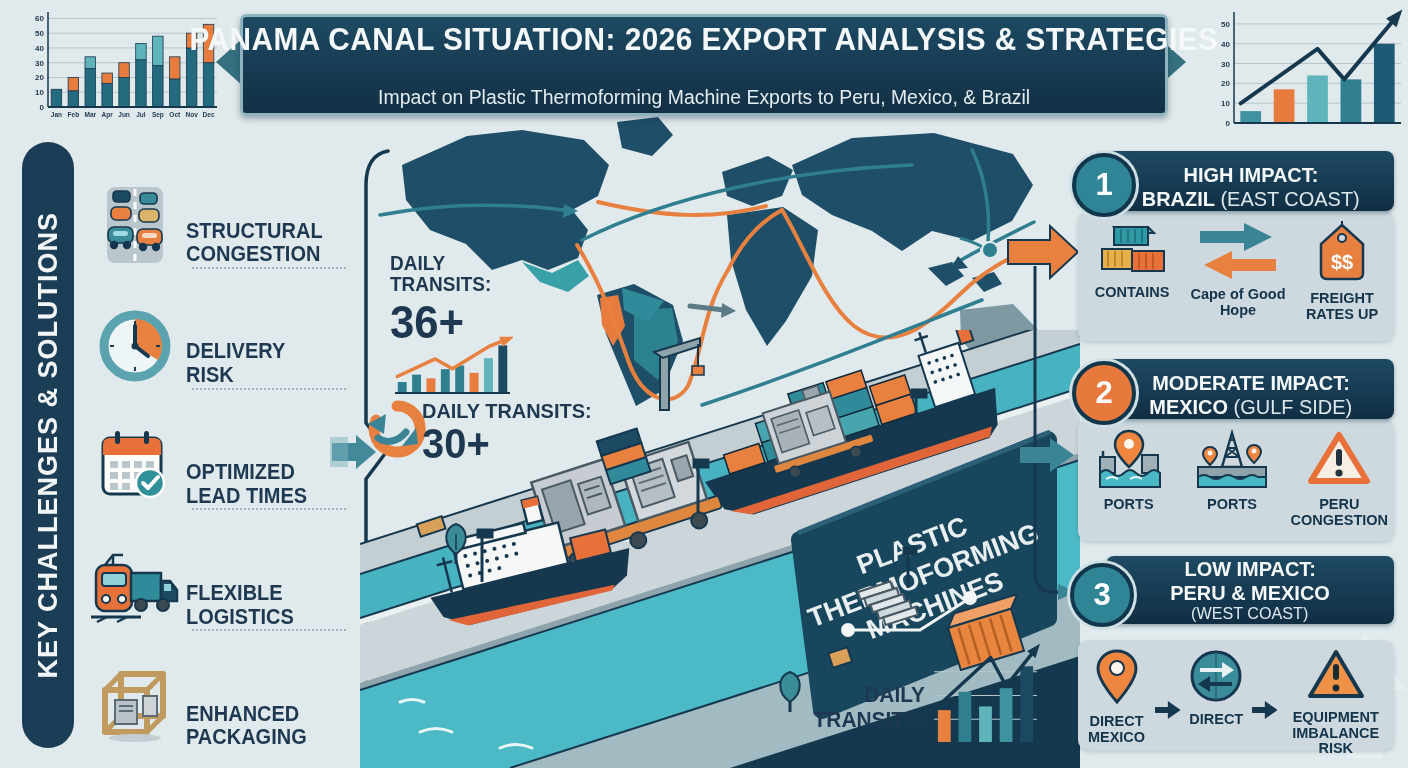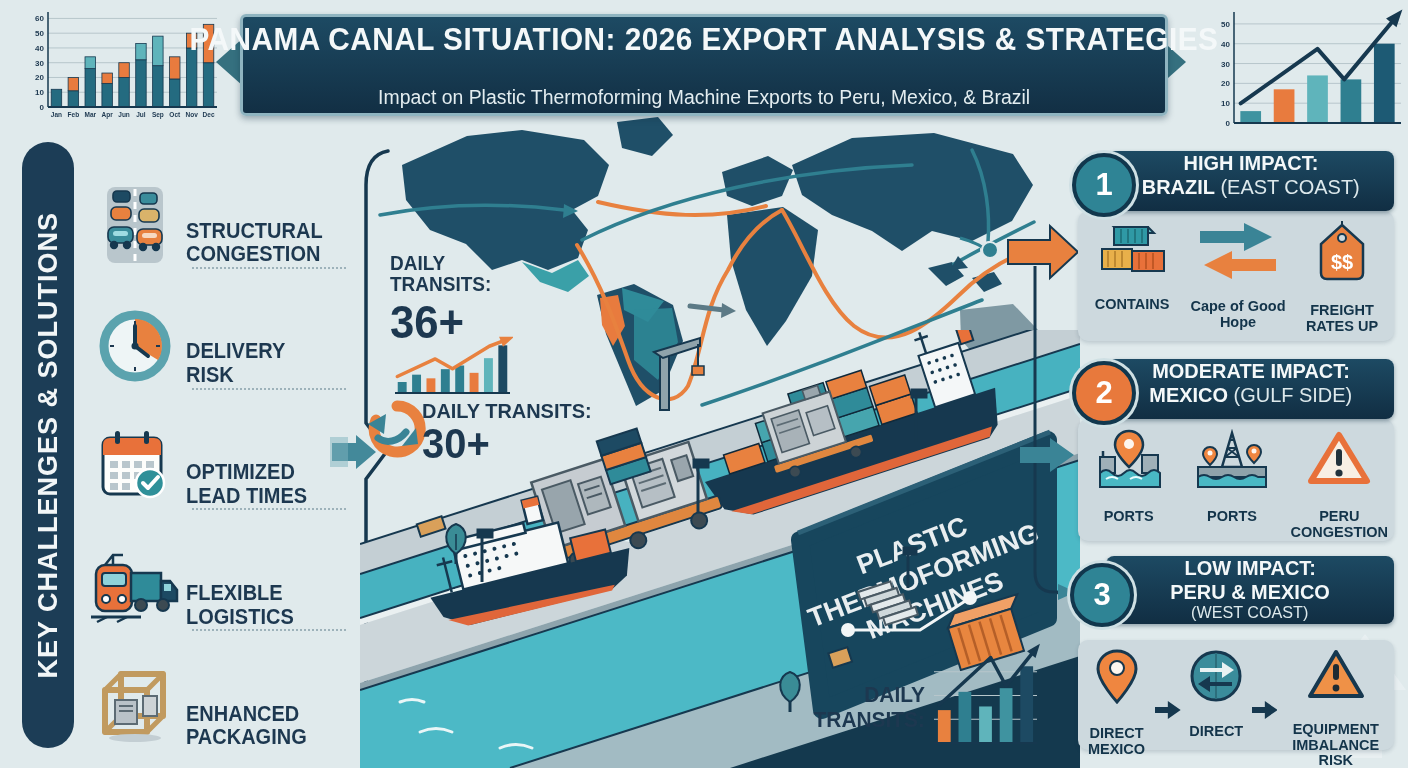--- a/index.html
+++ b/index.html
@@ -27,31 +27,31 @@
   .item .lb{font-size:21.5px;font-weight:800;line-height:1.1;color:#1d3850;width:155px;transform:scaleX(.93);transform-origin:left;}
   .sep{border-top:2.5px dotted #9db2ba;margin-left:108px;}
   
   .dt-lab{font-size:20px;font-weight:800;color:#1d3850;line-height:1.05;transform:scaleX(.95);transform-origin:left;}
   .dt-val{font-size:46px;font-weight:800;color:#1d3850;line-height:1;transform:scaleX(.95);transform-origin:left;}
   .dt2-lab{font-size:21px;font-weight:800;color:#1d3850;transform:scaleX(.95);transform-origin:left;white-space:nowrap;}
   .dt2-val{font-size:42px;font-weight:800;color:#1d3850;line-height:1;transform:scaleX(.95);transform-origin:left;}
   .dt3{font-size:22px;font-weight:800;color:#1d3850;text-align:right;line-height:1.15;transform:scaleX(.95);transform-origin:right;}
   
   .panel-head{background:linear-gradient(180deg,#1d4a63,#112e43);border-radius:8px;z-index:6;
-              display:flex;flex-direction:column;align-items:center;justify-content:flex-start;
+              display:flex;flex-direction:column;align-items:center;justify-content:flex-end;
               box-shadow:0 2px 4px rgba(20,50,70,.4);}
   .panel-head .h1{font-size:21px;font-weight:800;color:#f4f8f9;line-height:1.15;transform:scaleX(.95);}
   .panel-head .h2{font-size:21px;line-height:1.15;color:#f4f8f9;transform:scaleX(.95);}
   .panel-head .h2 b{font-weight:800;}
   .panel-head .h2 .lt{font-weight:400;color:#dde9ec;}
   .panel-head .h3{font-size:17px;font-weight:400;color:#dde9ec;line-height:1.1;transform:scaleX(.95);}
   .panel-body{background:#cdd9de;border-radius:10px;display:flex;align-items:flex-start;justify-content:space-around;
               padding-top:10px;box-sizing:border-box;z-index:5;box-shadow:0 2px 4px rgba(20,50,70,.18);}
   .pcol{display:flex;flex-direction:column;align-items:center;}
-  .pcol .plb{font-size:14.5px;font-weight:800;color:#13344a;text-align:center;line-height:1.08;margin-top:20px;}
+  .pcol .plb{font-size:14.5px;font-weight:800;color:#13344a;text-align:center;line-height:1.08;margin-top:8px;}
   .pcol .plb.soft{font-weight:700;}
   .badge{width:56px;height:56px;border-radius:50%;border:4px solid #11374d;box-shadow:0 0 0 3px #cfe0e4;
          display:flex;align-items:center;justify-content:center;z-index:7;
          color:#fff;font-size:31px;font-weight:800;}
   .parrow{align-self:center;margin-top:22px;}
 </style>
 </head>
 <body>
 
 <div class="stage">

